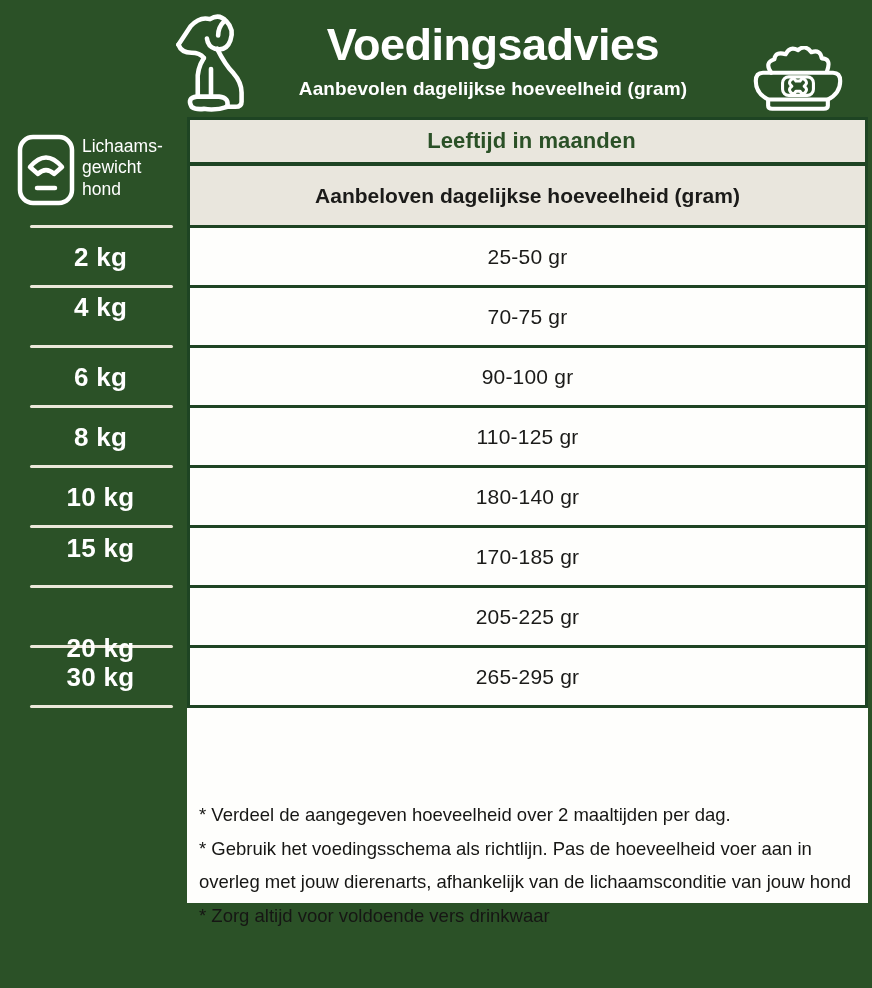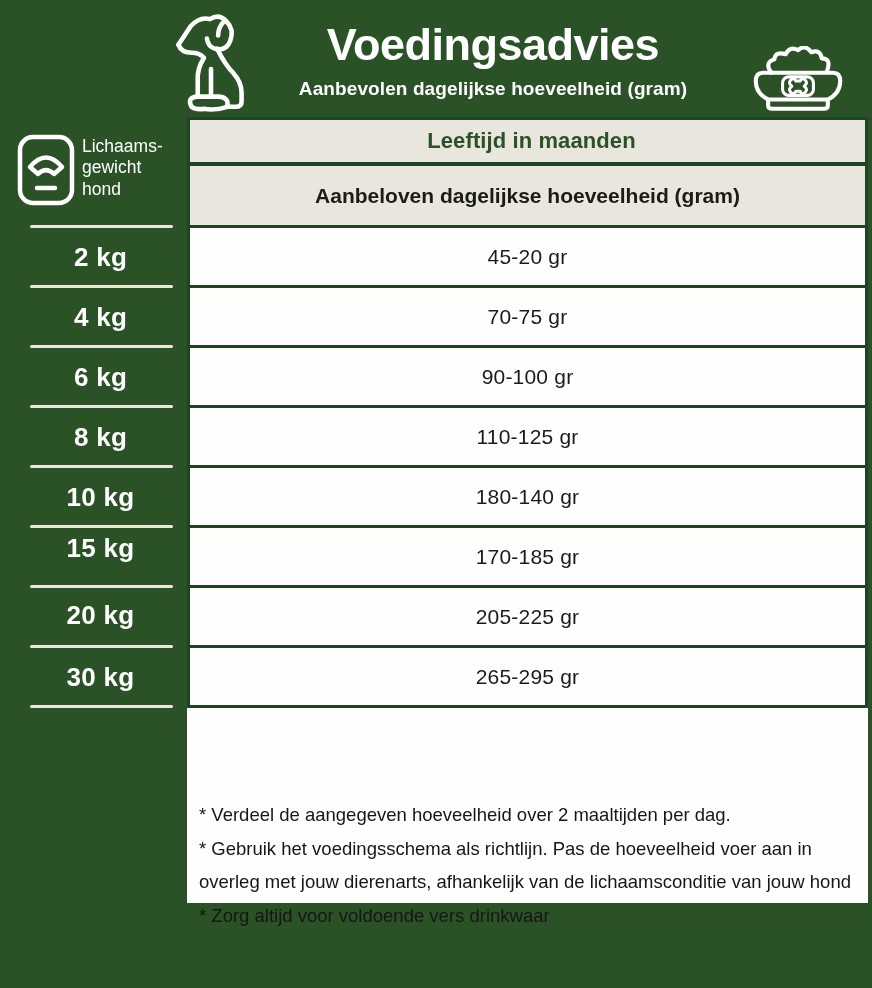--- a/index.html
+++ b/index.html
@@ -88,34 +88,34 @@
 <div class="abs w-line" style="top:285px"></div>
 <div class="abs w-line" style="top:345px"></div>
 <div class="abs w-line" style="top:405px"></div>
 <div class="abs w-line" style="top:465px"></div>
 <div class="abs w-line" style="top:525px"></div>
 <div class="abs w-line" style="top:585px"></div>
 <div class="abs w-line" style="top:645px"></div>
 <div class="abs w-line" style="top:705px"></div>
 
 <div class="abs w-label" style="top:227px">2 kg</div>
-<div class="abs w-label" style="top:287px">4 kg</div>
+<div class="abs w-label" style="top:277px">4 kg</div>
 <div class="abs w-label" style="top:347px">6 kg</div>
 <div class="abs w-label" style="top:407px">8 kg</div>
 <div class="abs w-label" style="top:467px">10 kg</div>
 <div class="abs w-label" style="top:518px">15 kg</div>
-<div class="abs w-label" style="top:585px">20 kg</div>
+<div class="abs w-label" style="top:618px">20 kg</div>
 <div class="abs w-label" style="top:647px">30 kg</div>
 
 <div class="abs table">
   <div class="t-h1">Leeftijd in maanden</div>
   <div class="sep4"></div>
   <div class="t-h2">Aanbeloven dagelijkse hoeveelheid (gram)</div>
   <div class="sep3"></div>
-  <div class="t-row">45-20 gr</div>
+  <div class="t-row">25-50 gr</div>
   <div class="sep3"></div>
   <div class="t-row">70-75 gr</div>
   <div class="sep3"></div>
   <div class="t-row">90-100 gr</div>
   <div class="sep3"></div>
   <div class="t-row">110-125 gr</div>
   <div class="sep3"></div>
   <div class="t-row">180-140 gr</div>
   <div class="sep3"></div>
   <div class="t-row">170-185 gr</div>

